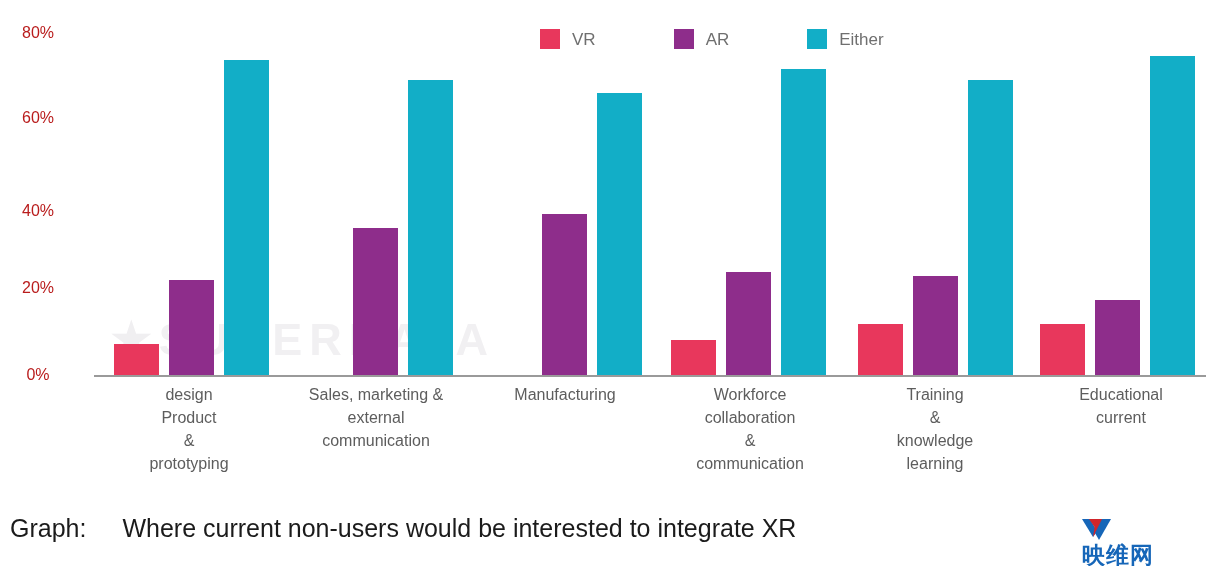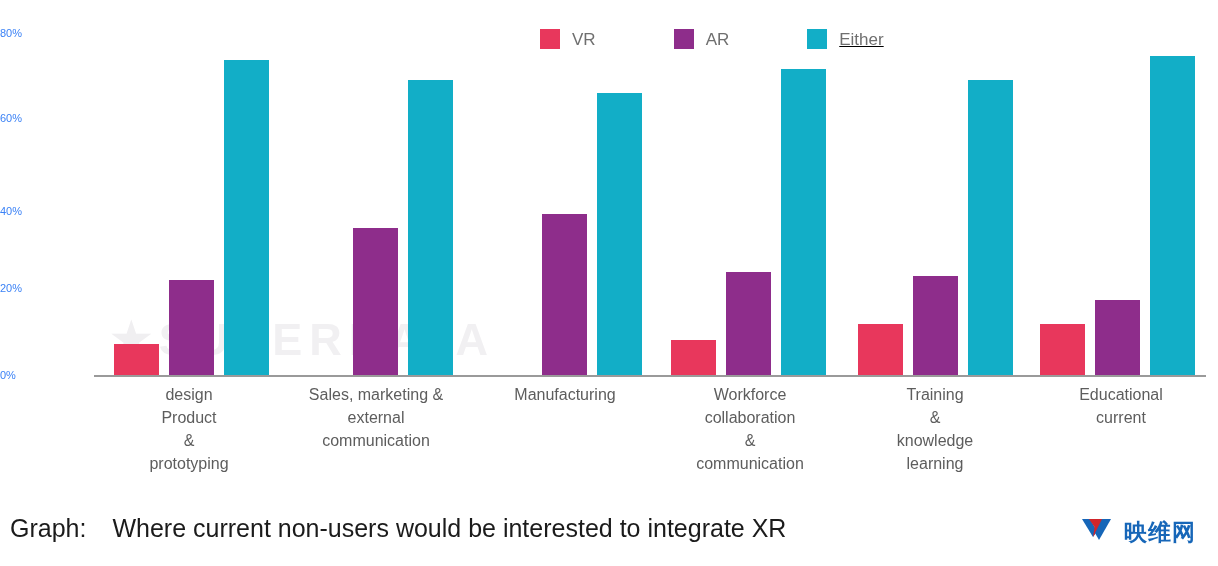--- a/index.html
+++ b/index.html
@@ -30,21 +30,21 @@
     height: 34px;
     display: flex;
     align-items: center;
     gap: 0px;
   }
   .legend-item {
     display: flex;
     align-items: center;
     margin-right: 78px;
   }
-  .legend-item:last-child { margin-right: 8px; text-decoration: underline; }
+  .legend-item:last-child { margin-right: 8px; }
   .legend-swatch {
     width: 20px;
     height: 20px;
     display: block;
   }
   .legend-label {
     margin-left: 12px;
     font-size: 17px;
     color: #6f6f6f;
     line-height: 1;
@@ -64,23 +64,23 @@
     left: 94px;
     top: 375px;
     width: 1112px;
     height: 2px;
     background: #9a9a9a;
   }
   .ylabel {
     position: absolute;
     left: 0;
     width: 76px;
-    text-align: left;
-    font-size: 11px;
-    color: #3b82f6;
+    text-align: center;
+    font-size: 16px;
+    color: #b91c1c;
     transform: translateY(-50%);
     white-space: nowrap;
   }
 
   .bar {
     position: absolute;
     bottom: 0;
   }
 
   
@@ -122,29 +122,30 @@
   #caption {
     position: absolute;
     left: 10px;
     top: 514px;
     display: flex;
     align-items: baseline;
     font-size: 25px;
     color: #1b1b1b;
     white-space: nowrap;
   }
-  #caption .cap-prefix { margin-right: 26px; }
+  #caption .cap-prefix { margin-right: 36px; }
 
   
   #logo {
     position: absolute;
     left: 1082px;
     top: 518px;
     display: flex;
-    align-items: flex-end;
+    align-items: flex-start;
+    flex-direction: column;
   }
   #logo .logo-mark {
     width: 34px;
     height: 26px;
     margin-right: 8px;
     display: block;
   }
   #logo .logo-text {
     font-size: 23px;
     color: #1666b8;

